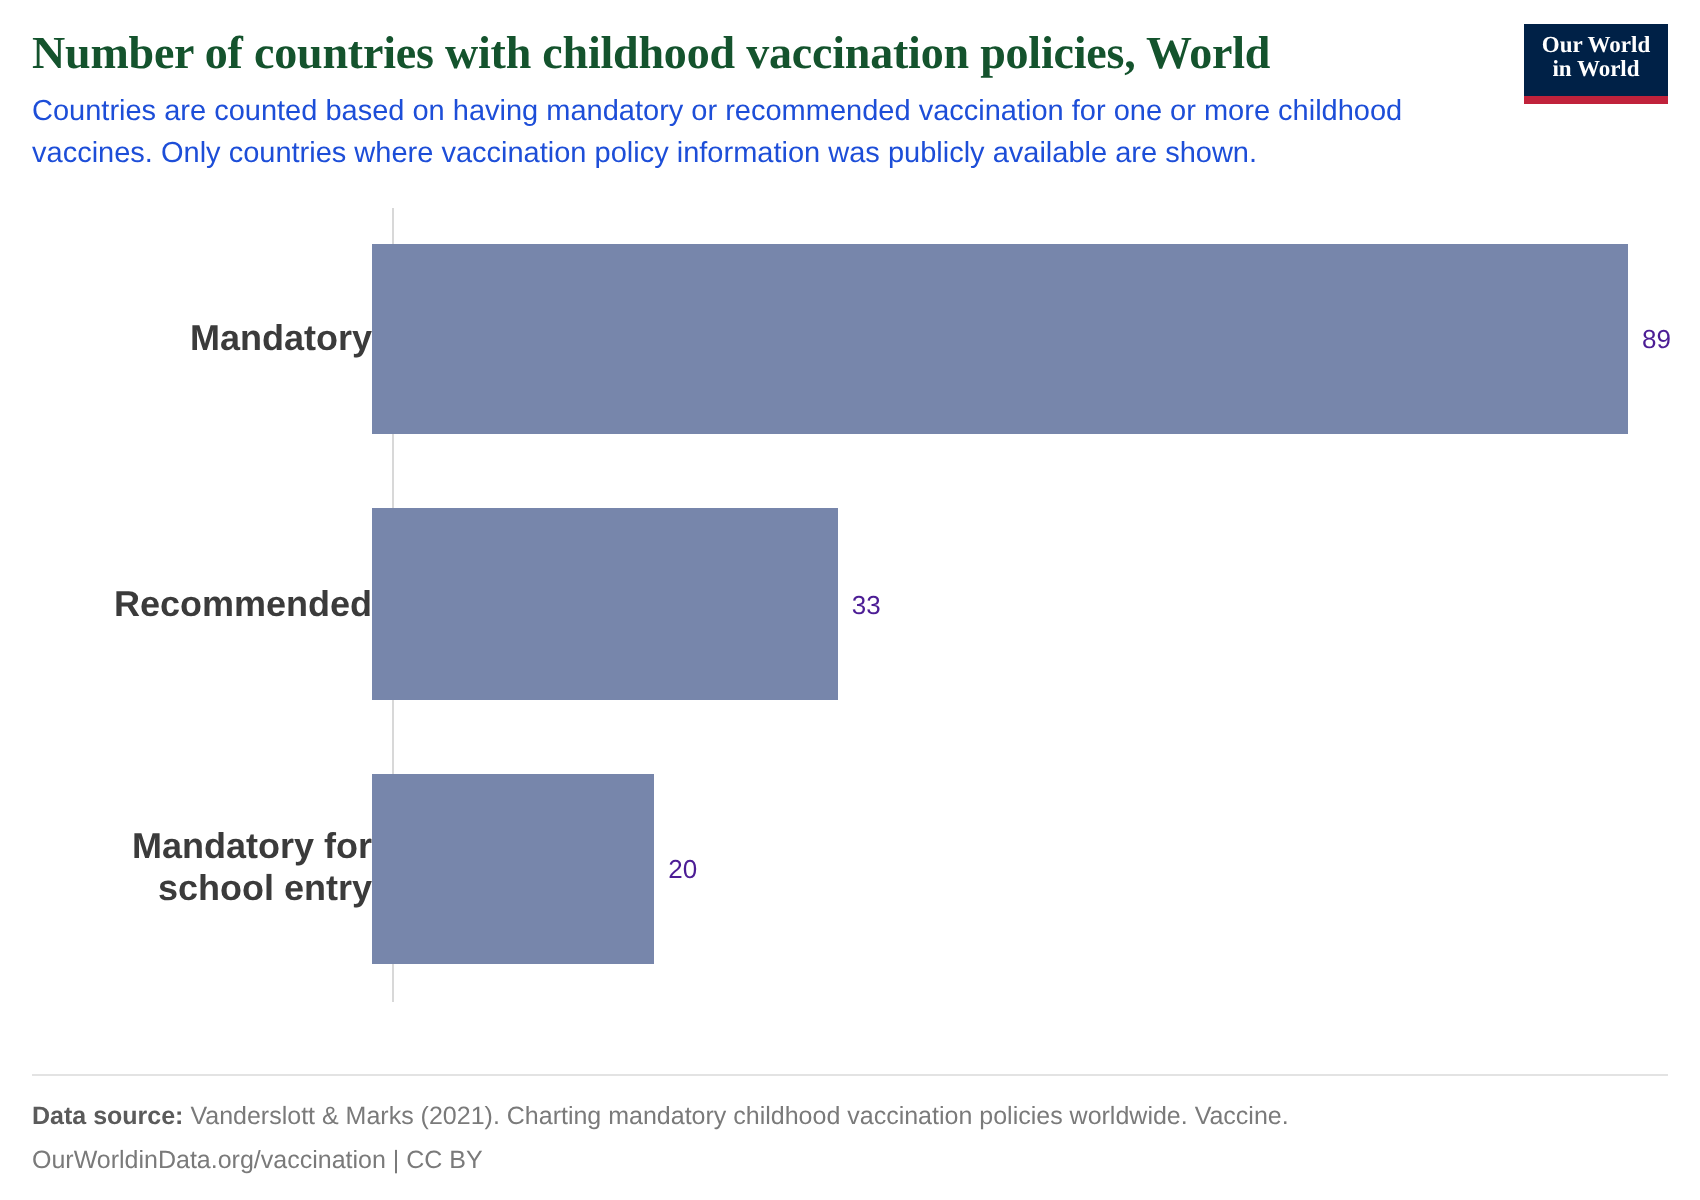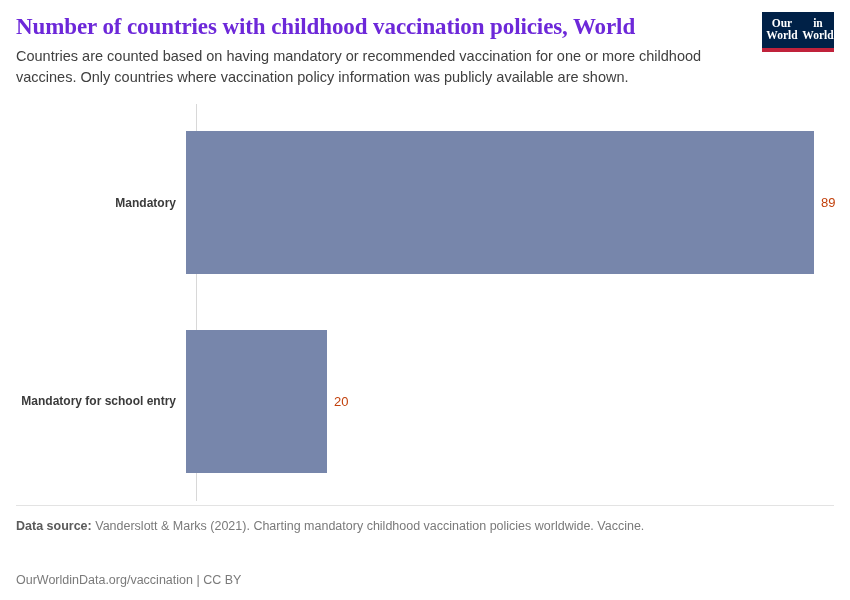--- a/index.html
+++ b/index.html
@@ -25,45 +25,45 @@
   
   .header {
     position: relative;
     padding-right: 90px;
   }
   .chart-title {
     font-family: "Liberation Serif", serif;
     font-size: 23px;
     font-weight: bold;
     letter-spacing: -0.1px;
-    color: #6d28d9;
+    color: #14532d;
     line-height: 1.15;
     margin: 0 0 6px 0;
   }
   .chart-subtitle {
     font-size: 14.5px;
     line-height: 1.42;
-    color: #404040;
+    color: #1d4ed8;
     margin: 0;
     max-width: 710px;
   }
 
   
   .owid-logo {
     position: absolute;
     top: -2px;
     right: 0;
     width: 72px;
     height: 40px;
     background: #002147;
     color: #ffffff;
     border-bottom: 4px solid #c0223b;
     box-sizing: border-box;
     display: flex;
-    flex-direction: row;
+    flex-direction: column;
     align-items: center;
     justify-content: center;
     line-height: 1.08;
     padding-bottom: 2px;
   }
   .owid-logo span {
     font-family: "Liberation Serif", serif;
     font-weight: bold;
     font-size: 11.5px;
     display: block;
@@ -95,41 +95,40 @@
   }
   .bar-row {
     flex: 1 1 0;
     display: flex;
     align-items: center;
     position: relative;
   }
   .bar-label {
     width: 170px;
     text-align: right;
-    padding-right: 10px;
-    font-size: 12px;
+    font-size: 18px;
     font-weight: bold;
     color: #3b3b3b;
     box-sizing: border-box;
     flex: none;
   }
   .bar-wrap {
     flex: 1 1 auto;
     display: flex;
     align-items: center;
     height: 100%;
   }
   .bar {
     background: #7786ab;
     height: 72%;
     min-width: 1px;
   }
   .bar-value {
     font-size: 13px;
-    color: #c2410c;
+    color: #4c1d95;
     padding-left: 7px;
     white-space: nowrap;
   }
 
   
   .footer {
     position: absolute;
     left: 16px;
     right: 16px;
     bottom: 8px;
@@ -138,21 +137,20 @@
     font-size: 12.5px;
     color: #7a7a7a;
     line-height: 1.75;
   }
   .footer .src-label {
     font-weight: bold;
     color: #5b5b5b;
   }
   .footer-line2 {
     display: block;
-    margin-top: 32px;
   }
 </style>
 </head>
 <body>
 
 <div class="page">
 
   <div class="header">
     <h1 class="chart-title">Number of countries with childhood vaccination policies, World</h1>
     <p class="chart-subtitle">Countries are counted based on having mandatory or recommended vaccination for one or more childhood vaccines. Only countries where vaccination policy information was publicly available are shown.</p>
@@ -167,20 +165,27 @@
     <div class="bars">
 
       <div class="bar-row">
         <div class="bar-label">Mandatory</div>
         <div class="bar-wrap">
           <div class="bar" style="width: 628px; background: rgb(119, 134, 171);"></div>
           <div class="bar-value">89</div>
         </div>
       </div>
 
+      <div class="bar-row">
+        <div class="bar-label">Recommended</div>
+        <div class="bar-wrap">
+          <div class="bar" style="width: 232.854px; background: rgb(119, 134, 171);"></div>
+          <div class="bar-value">33</div>
+        </div>
+      </div>
 
       <div class="bar-row">
         <div class="bar-label">Mandatory for school entry</div>
         <div class="bar-wrap">
           <div class="bar" style="width: 141.124px; background: rgb(119, 134, 171);"></div>
           <div class="bar-value">20</div>
         </div>
       </div>
 
     </div>

